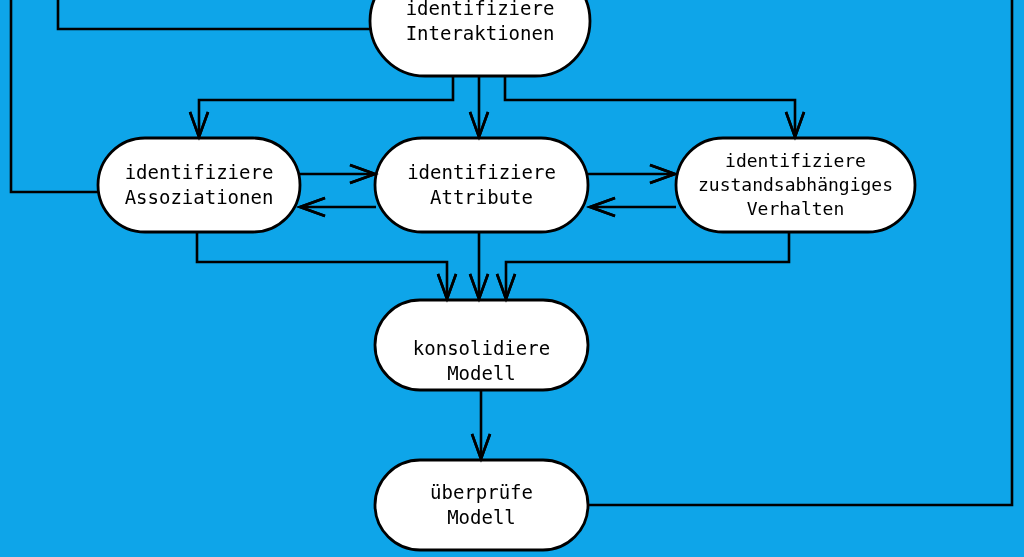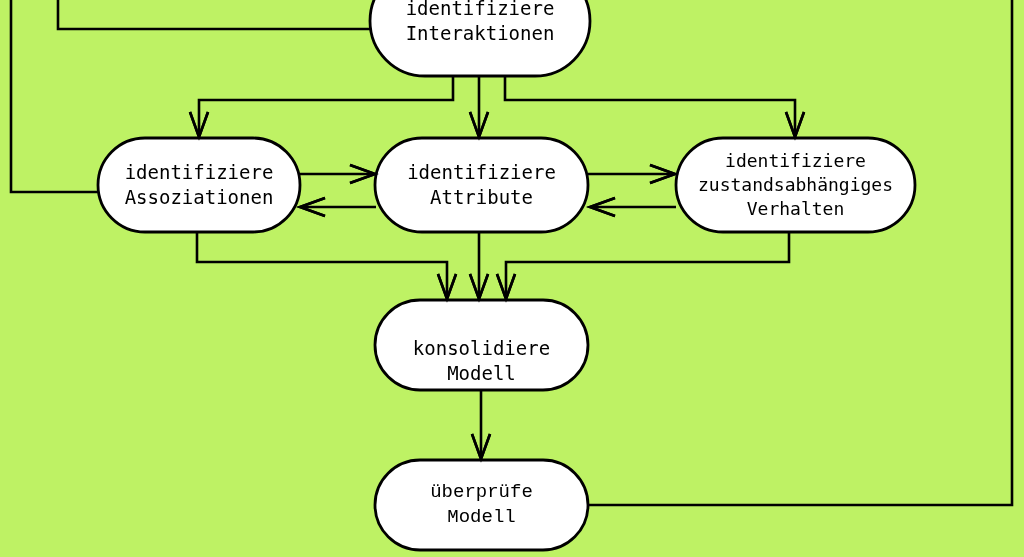--- a/index.html
+++ b/index.html
@@ -1,18 +1,18 @@
 <!DOCTYPE html>
 <html><head>
 <meta charset="utf-8">
 <style>
   html,body{margin:0;padding:0;background:#ffffff;}
   body{width:1024px;height:557px;overflow:hidden;
        font-family:"DejaVu Sans Mono","Liberation Mono",monospace;}
-  #stage{position:relative;width:1024px;height:557px;background:#bef264;}
+  #stage{position:relative;width:1024px;height:557px;background:#0ea5e9;}
   svg.layer{position:absolute;left:0;top:0;width:1024px;height:557px;}
   .node-label{
     position:absolute;
     display:flex;align-items:center;justify-content:center;
     text-align:center;
     color:#000;
     font-family:"DejaVu Sans Mono","Liberation Mono",monospace;
     font-size:19px;
     line-height:25px;
     letter-spacing:0px;
@@ -140,16 +140,16 @@
   <div class="node-label" style="left:375px;top:138px;width:213px;height:94px;">identifiziere
 Attribute</div>
 
   <div class="node-label small" style="left:676px;top:138px;width:239px;height:94px;">identifiziere
 zustandsabhängiges
 Verhalten</div>
 
   <div class="node-label" style="left:375px;top:316px;width:213px;height:90px;">konsolidiere
 Modell</div>
 
-  <div class="node-label" style="left:375px;top:460px;width:213px;height:90px;font-family:Liberation Mono, monospace;">überprüfe
+  <div class="node-label" style="left:375px;top:460px;width:213px;height:90px;">überprüfe
 Modell</div>
 
 </div>
 
 </body></html>

